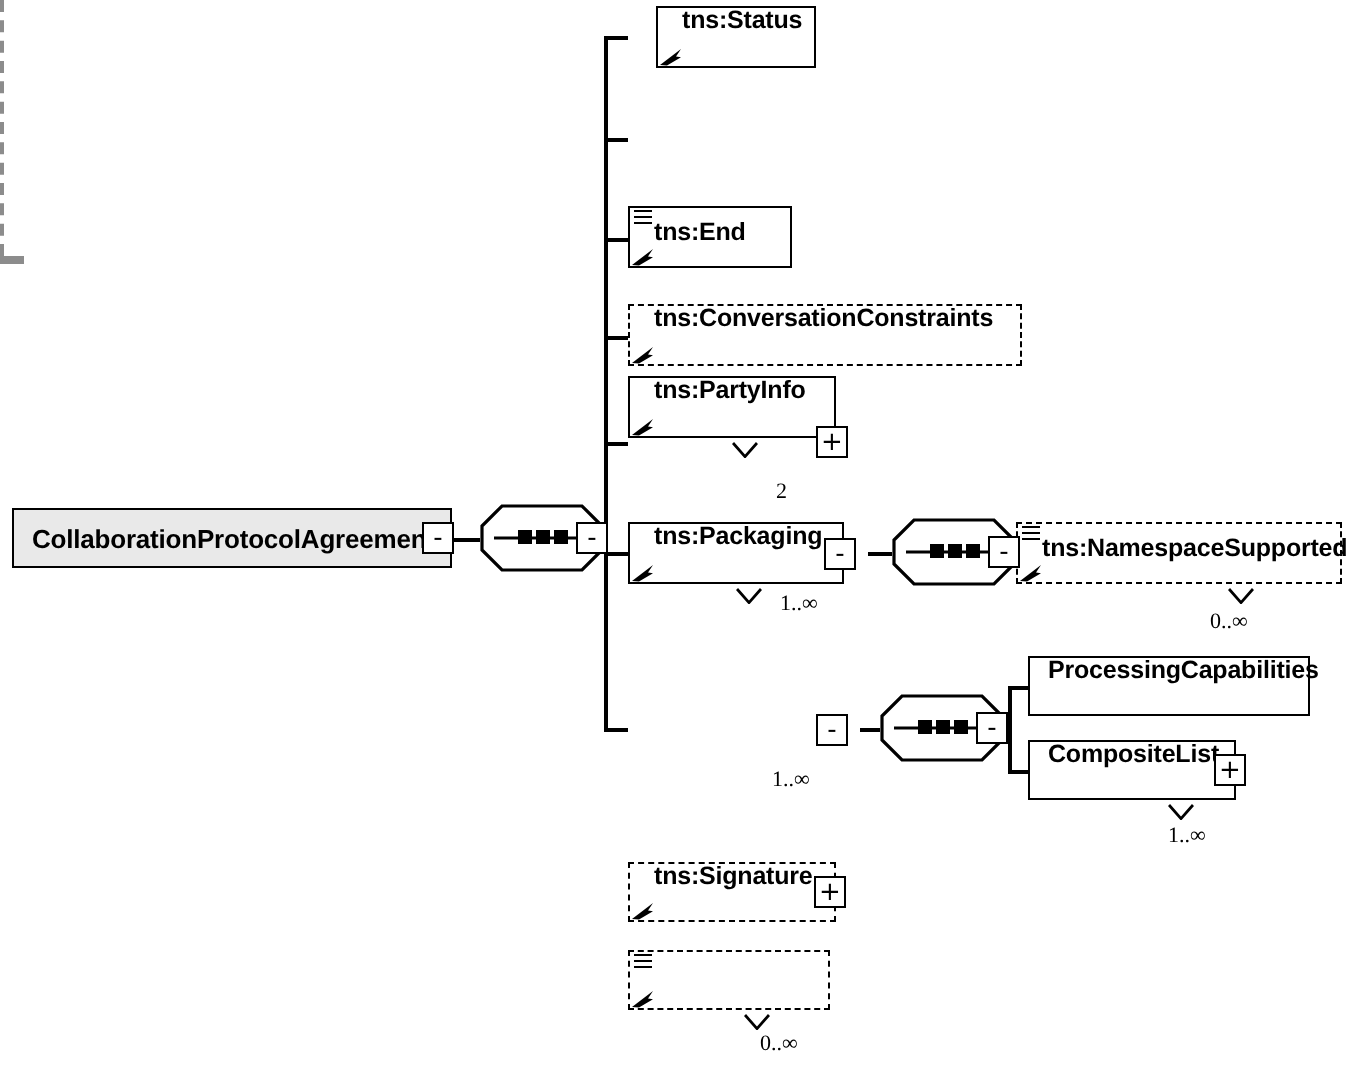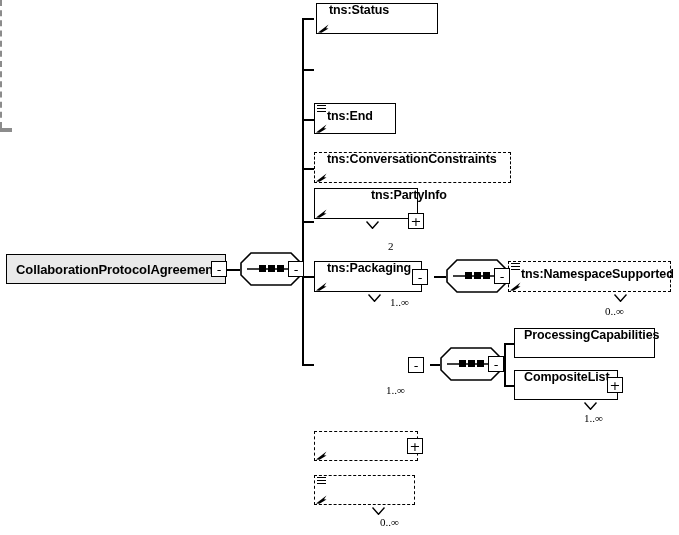--- a/index.html
+++ b/index.html
@@ -122,21 +122,21 @@
     <svg width="62" height="34" viewBox="0 0 62 34">
       <polygon points="11,1 51,1 61,11 61,23 51,33 11,33 1,23 1,11" fill="#ffffff" stroke="#000000" stroke-width="1.6"></polygon>
       <line x1="7" y1="17" x2="55" y2="17" stroke="#000000" stroke-width="1.6"></line>
       <rect x="19" y="13" width="7" height="7" fill="#000000"></rect>
       <rect x="28" y="13" width="7" height="7" fill="#000000"></rect>
       <rect x="37" y="13" width="7" height="7" fill="#000000"></rect>
     </svg>
   </div>
   <div class="exp" style="left:288px;top:261px;">-</div>
 
-  <div class="node" style="left:316px;top:3px;width:122px;height:31px;">
+  <div class="node" style="left:328px;top:3px;width:80px;height:31px;">
     <div class="shadow"></div>
     <div class="nbox"></div>
     <div class="nlabel">tns:Status</div>
     <svg class="nsarrow" viewBox="0 0 11 9">
       <polygon points="0,8.5 10.5,0.5 8,4.2 10.5,4.6 3.5,8.8" fill="#000"></polygon>
     </svg>
   </div>
 
 
   <div class="node" style="left:314px;top:103px;width:82px;height:31px;">
@@ -155,21 +155,21 @@
 
   <div class="node" style="left:314px;top:152px;width:197px;height:31px;">
     <div class="shadow"></div>
     <div class="nbox dashed"></div>
     <div class="nlabel">tns:ConversationConstraints</div>
     <svg class="nsarrow" viewBox="0 0 11 9">
       <polygon points="0,8.5 10.5,0.5 8,4.2 10.5,4.6 3.5,8.8" fill="#000"></polygon>
     </svg>
   </div>
 
-  <div class="node" style="left:314px;top:188px;width:104px;height:31px;padding-left:44px;">
+  <div class="node" style="left:314px;top:188px;width:104px;height:31px;">
     <div class="shadow" style="left:5px;top:13px;height:31px;"></div>
     <div class="stack2" style="left:4px;top:8px;width:104px;height:31px;"></div>
     <div class="nbox"></div>
     <div class="nlabel">tns:PartyInfo</div>
     <svg class="nsarrow" viewBox="0 0 11 9">
       <polygon points="0,8.5 10.5,0.5 8,4.2 10.5,4.6 3.5,8.8" fill="#000"></polygon>
     </svg>
     <svg class="chev" style="left:52px;top:33px;" viewBox="0 0 13 8">
       <polyline points="0.5,0.5 6.5,7.3 12.5,0.5" fill="none" stroke="#000" stroke-width="1.4"></polyline>
     </svg>
@@ -252,20 +252,21 @@
     <svg class="chev" style="left:70px;top:32px;" viewBox="0 0 13 8">
       <polyline points="0.5,0.5 6.5,7.3 12.5,0.5" fill="none" stroke="#000" stroke-width="1.4"></polyline>
     </svg>
   </div>
   <div class="exp" style="left:607px;top:377px;">+</div>
   <div class="card" style="left:584px;top:412px;">1..∞</div>
 
   <div class="node" style="left:314px;top:431px;width:104px;height:30px;">
     <div class="shadow"></div>
     <div class="nbox dashed"></div>
+    <div class="nlabel">tns:Signature</div>
     <svg class="nsarrow" viewBox="0 0 11 9">
       <polygon points="0,8.5 10.5,0.5 8,4.2 10.5,4.6 3.5,8.8" fill="#000"></polygon>
     </svg>
   </div>
   <div class="exp" style="left:407px;top:438px;">+</div>
 
   <div class="node" style="left:314px;top:475px;width:101px;height:30px;">
     <div class="shadow" style="left:5px;top:13px;height:30px;"></div>
     <div class="stack2 dashed" style="left:4px;top:8px;width:101px;height:30px;"></div>
     <div class="nbox dashed"></div>

